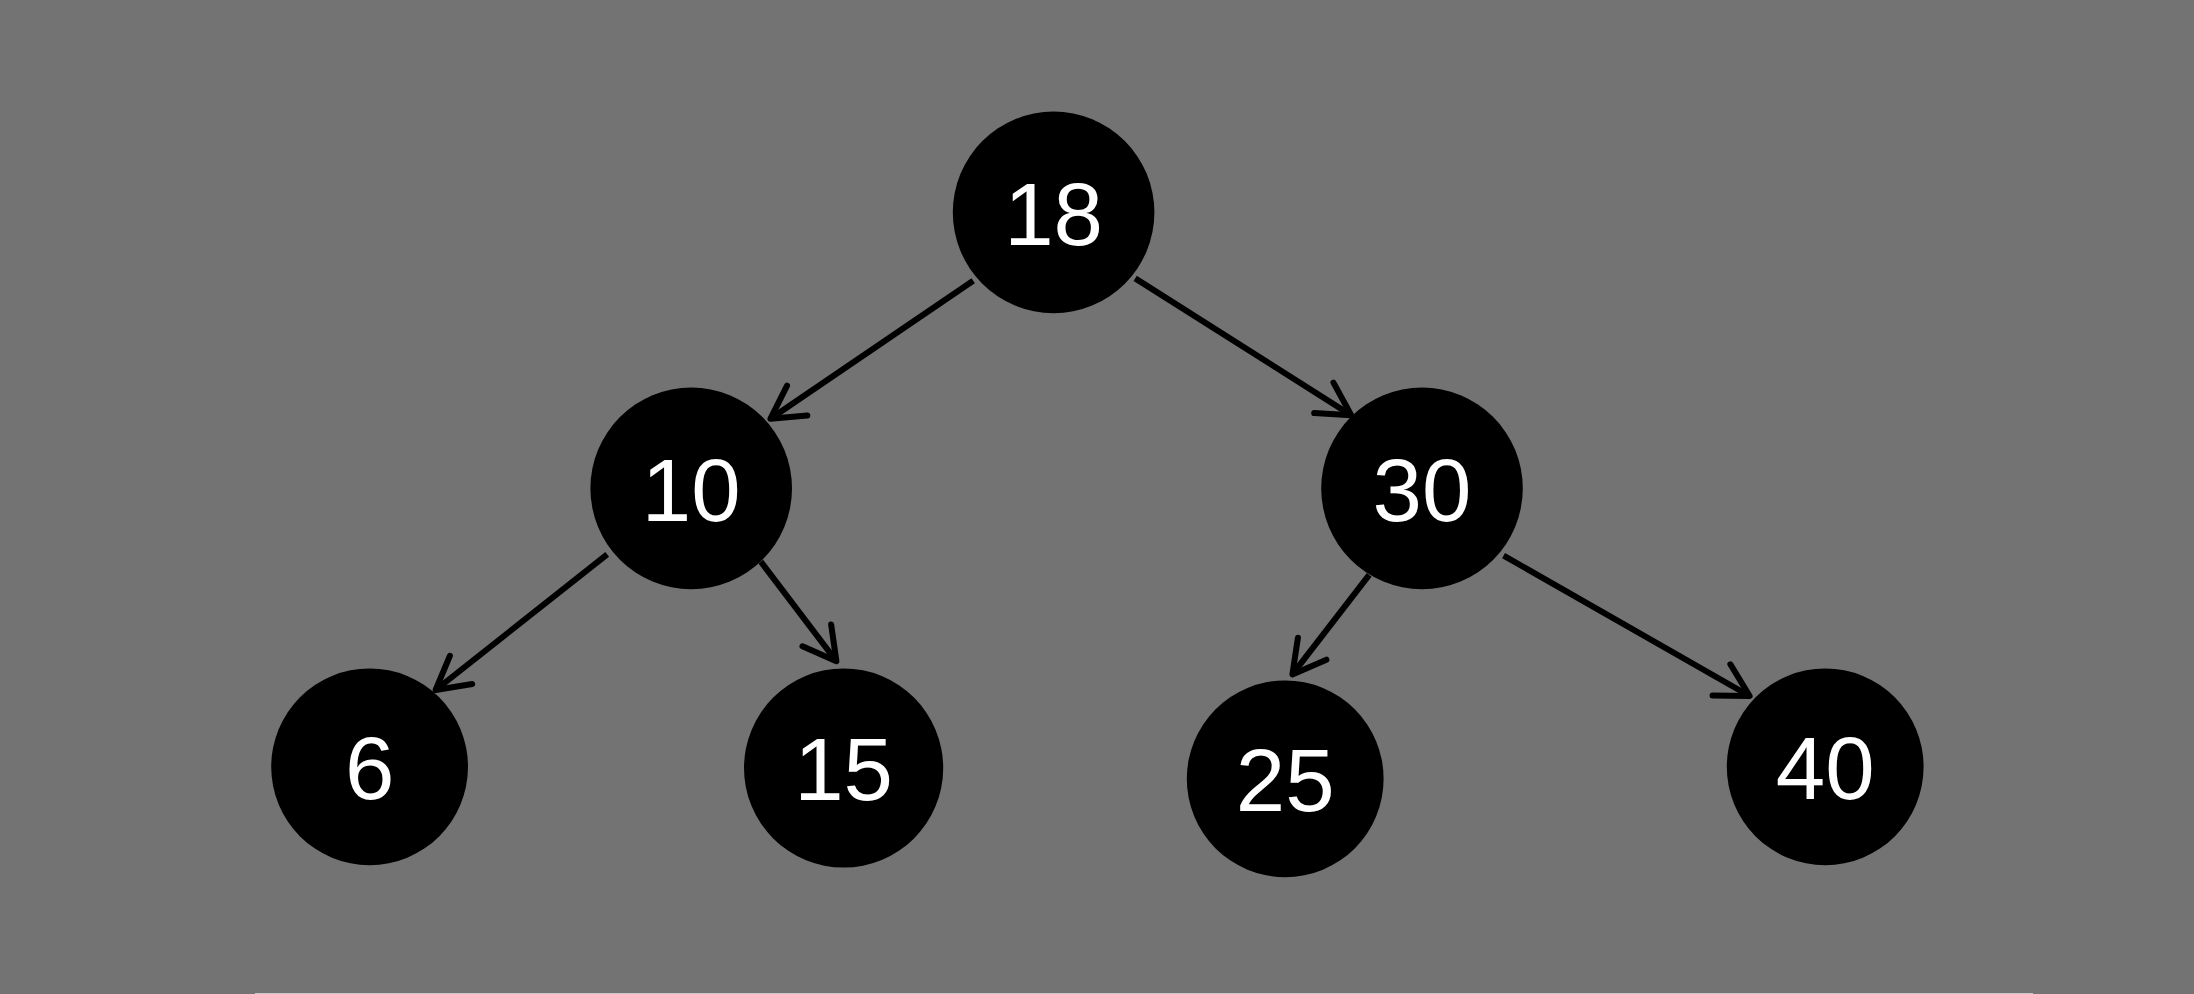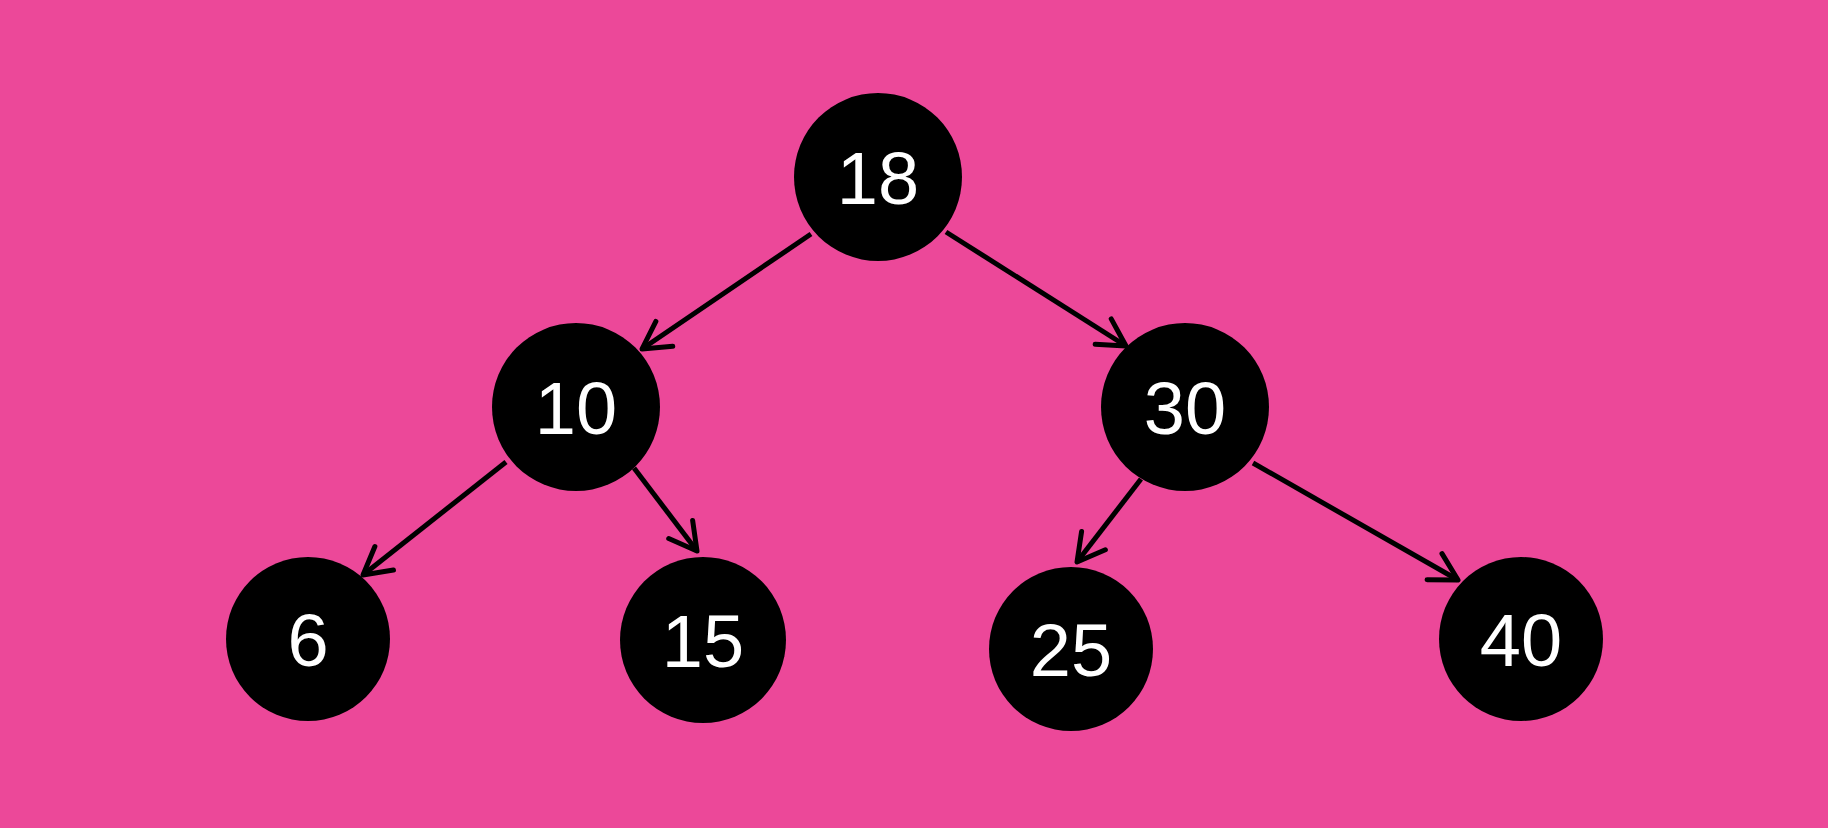--- a/index.html
+++ b/index.html
@@ -4,21 +4,21 @@
 <style>
   html, body {
     margin: 0;
     padding: 0;
     background: #ffffff;
   }
   .canvas {
     position: relative;
     width: 1828px;
     height: 828px;
-    background: #ec4899;
+    background: #737373;
     overflow: hidden;
   }
   svg { display: block; }
   .edge {
     stroke: #000000;
     stroke-width: 5;
     fill: none;
   }
   .node-circle {
     fill: #000000;

